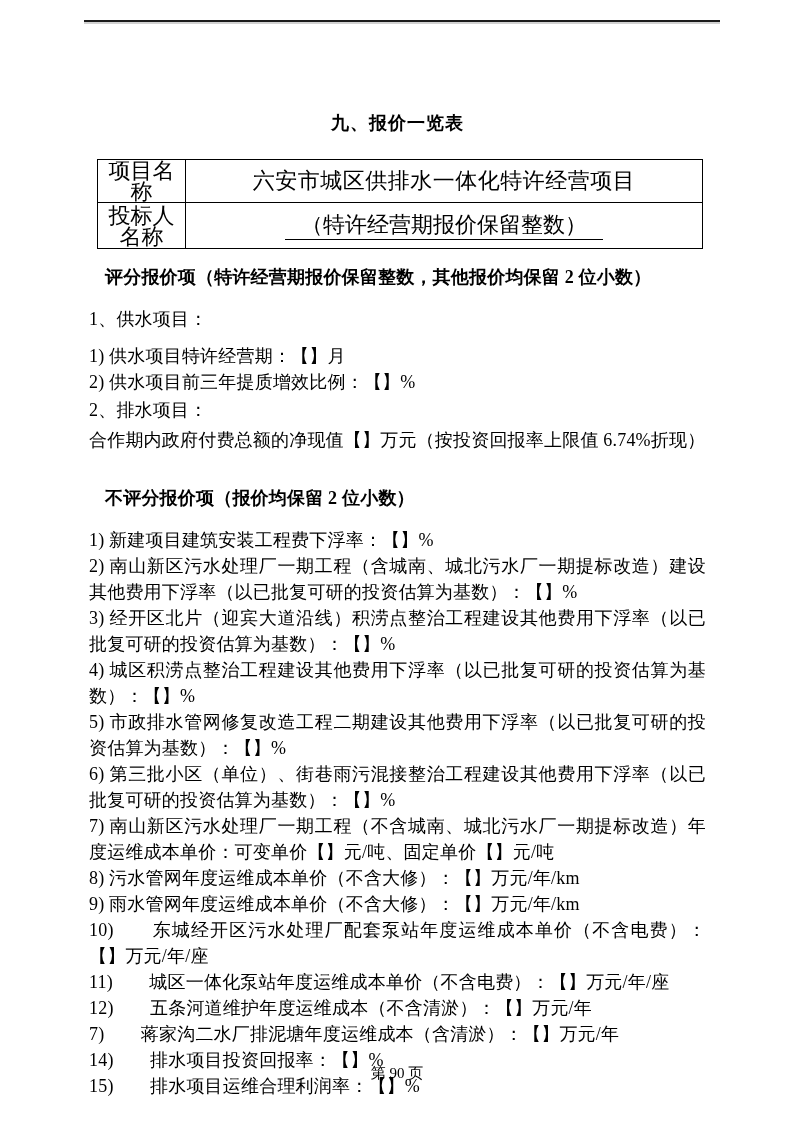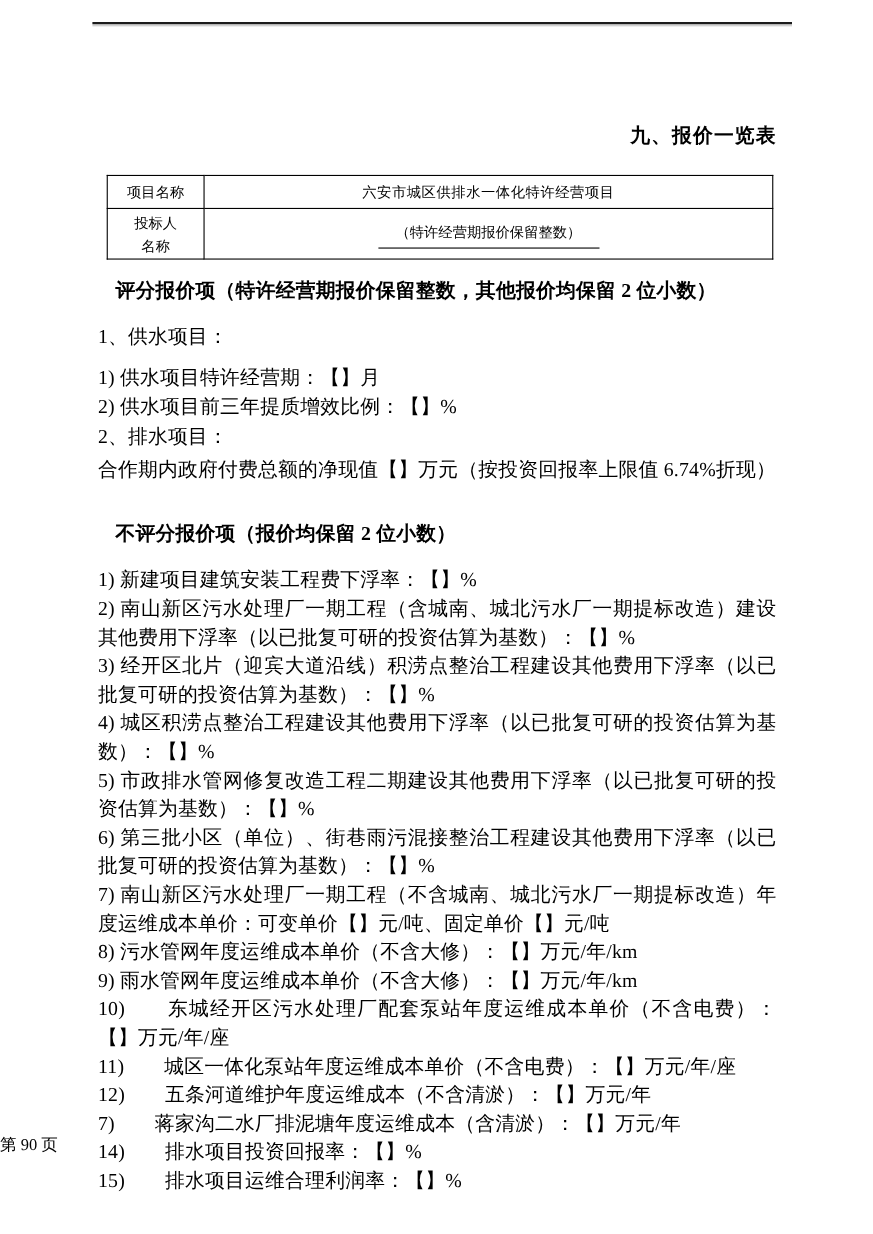--- a/index.html
+++ b/index.html
@@ -10,31 +10,31 @@
     position:relative; overflow:hidden;
   }
   .header-rule {
     position:absolute; top:20px; left:84px; width:636px; height:2px;
     background:#1b1b1b; box-shadow:0 2px 0 rgba(0,0,0,0.18);
   }
   .flow {
     position:absolute; top:113px; left:89px; width:617px;
   }
   .doc-title {
-    margin:0; text-align:right;
+    margin:0; text-align:center;
     font-size:18px; font-weight:bold; line-height:20px;
     letter-spacing:1px;
   }
   table.info-table {
     border-collapse:collapse; table-layout:fixed;
     width:606px; margin:26px 0 0 8px;
   }
   table.info-table td {
     border:1.5px solid #000; padding:0 2px;
-    font-size:13px; text-align:center; vertical-align:middle;
+    font-size:22px; text-align:center; vertical-align:middle;
   }
   td.cell-label { width:83px; line-height:21px; white-space:pre-line; }
   tr.row-1 { height:30px; }
   tr.row-2 { height:46px; }
   .cell-value-bold { font-weight:normal; letter-spacing:0.5px; }
   .fill-underline {
     display:inline-block; border-bottom:1.5px solid #000;
     padding:0 16px 3px 16px; line-height:22px;
   }
   .para, .list-item {
@@ -47,22 +47,22 @@
   }
   .h-scored   { margin-top:15px; }
   .p-s0 { margin-top:4px; }
   .p-s1 { margin-top:11px; }
   .p-s2 { margin-top:0; }
   .p-s3 { margin-top:2px; }
   .p-s4 { margin-top:4px; }
   .h-unscored { margin-top:32px; }
   .unscored-list { margin-top:14px; }
   .page-footer {
-    position:absolute; top:1031px; left:0; width:794px;
-    text-align:left; font-size:15px; line-height:20px;
+    position:absolute; top:1063px; left:0; width:794px;
+    text-align:center; font-size:15px; line-height:20px;
   }
 </style>
 </head>
 <body>
 
 <div class="header-rule"></div>
 
 <div class="flow">
 
   <h1 class="doc-title">九、报价一览表</h1>

